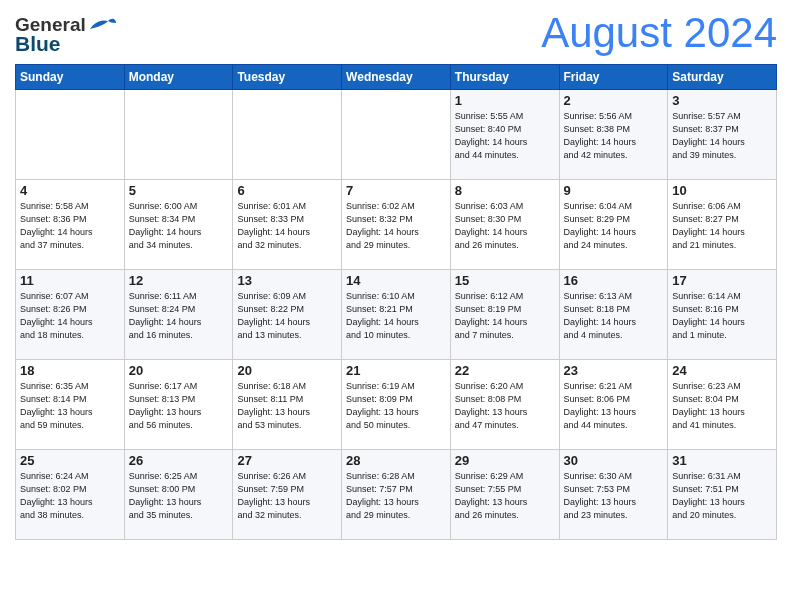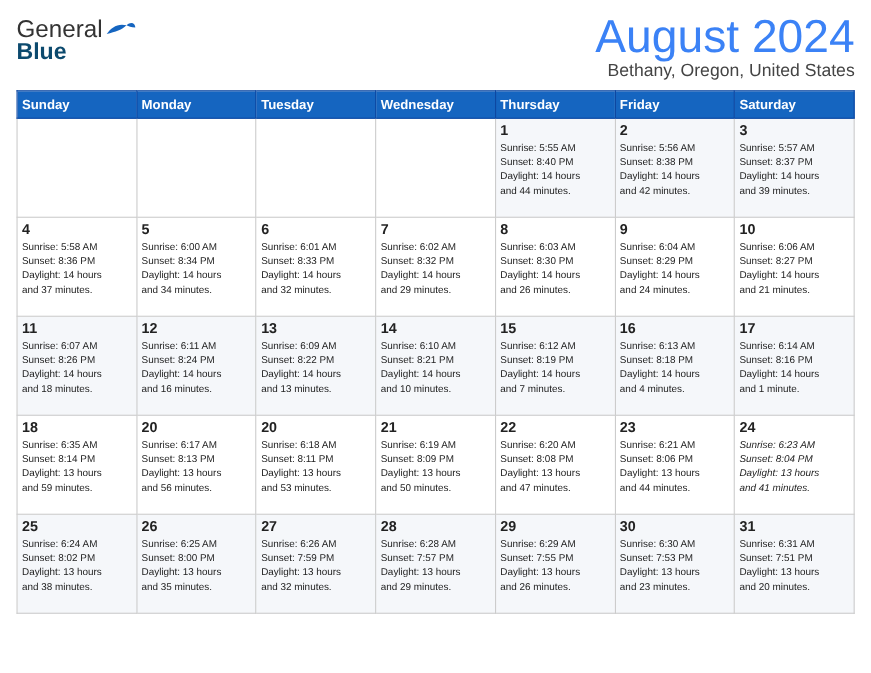--- a/index.html
+++ b/index.html
@@ -75,31 +75,30 @@
     .empty-cell {
       background: #fff !important;
     }
   </style>
 </head>
 <body>
 
 <div class="header-area">
   <div class="logo">
     <div style="display:flex;align-items:center;">
-      <span style="font-size:22px;font-weight:normal;color:#333;">General</span>
+      <span style="font-size:19px;font-weight:bold;color:#333;">General</span>
       <svg width="30" height="20" viewBox="0 0 30 20" style="margin-left:2px;">
         <path d="M2 14 C6 8, 12 4, 20 6 C16 10, 10 12, 2 14Z" fill="#1565c0"></path>
         <path d="M20 6 C24 2, 28 4, 28 8 C24 8, 22 7, 20 6Z" fill="#1565c0"></path>
       </svg>
     </div>
     <span style="font-size:21px;font-weight:bold;color:#0c4a6e;margin-top:-4px;">Blue</span>
   </div>
   <div class="title-area">
     <div class="month-title">August 2024</div>
-    <div class="location-title">Bethany, Oregon, United States</div>
   </div>
 </div>
 
 <table>
   <thead>
     <tr id="header-row">
     <th>Sunday</th>
         <th>Monday</th>
         <th>Tuesday</th>
         <th>Wednesday</th>
@@ -276,21 +275,21 @@
         </td>
         <td>
           <span class="day-number">23</span>
           <div class="day-info" style="white-space: pre-line;">Sunrise: 6:21 AM
 Sunset: 8:06 PM
 Daylight: 13 hours
 and 44 minutes.</div>
         </td>
         <td>
           <span class="day-number">24</span>
-          <div class="day-info" style="white-space: pre-line; font-style: italic;">Sunrise: 6:23 AM
+          <div class="day-info" style="white-space: pre-line;">Sunrise: 6:23 AM
 Sunset: 8:04 PM
 Daylight: 13 hours
 and 41 minutes.</div>
         </td>
       </tr>
       <tr>
         <td>
           <span class="day-number">25</span>
           <div class="day-info" style="white-space: pre-line;">Sunrise: 6:24 AM
 Sunset: 8:02 PM

